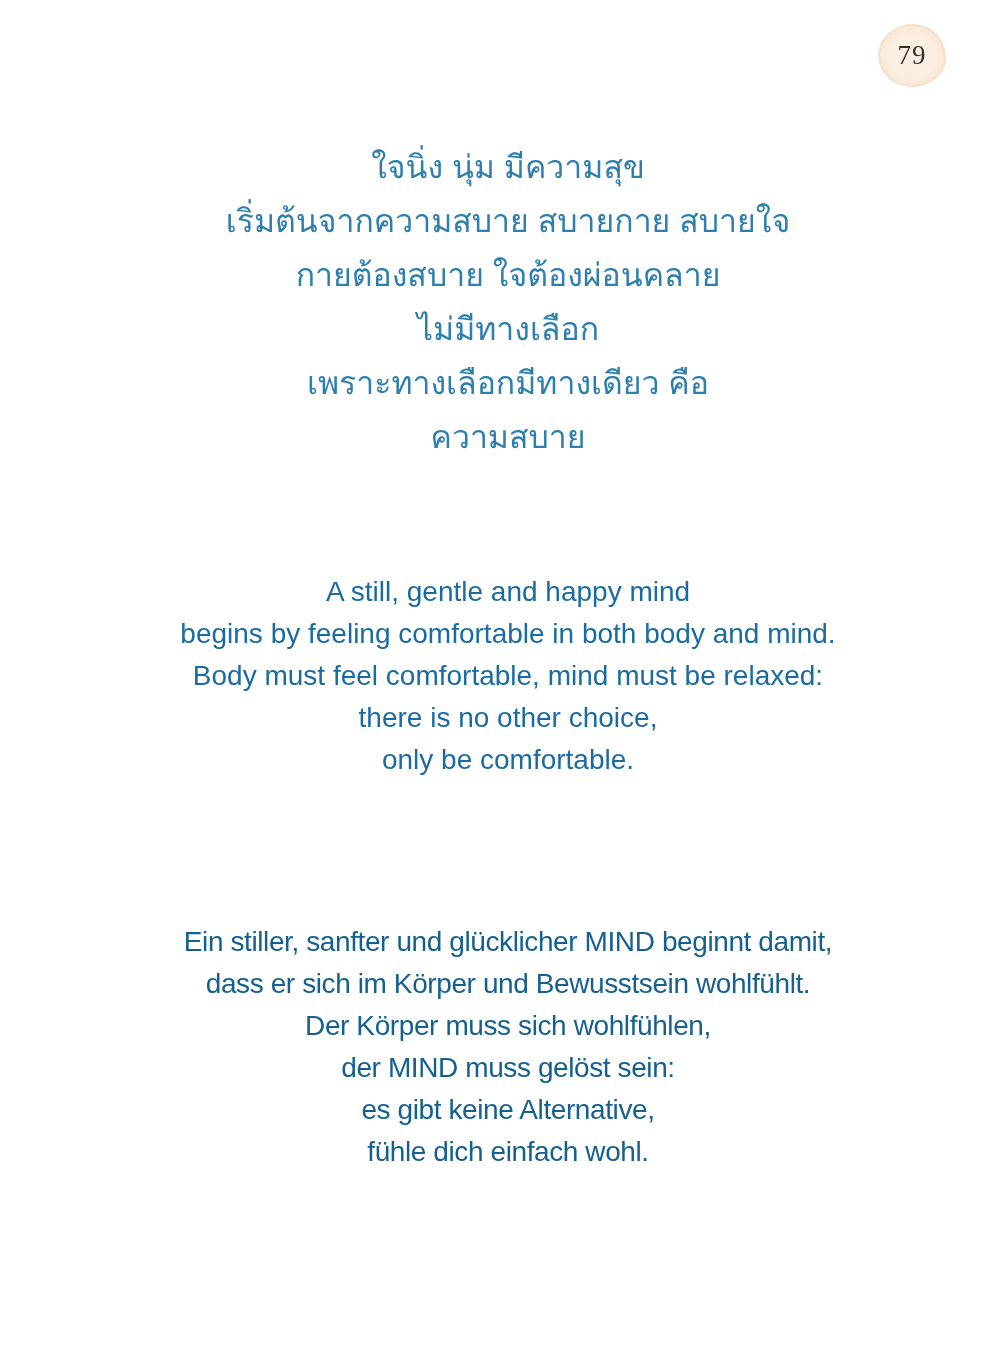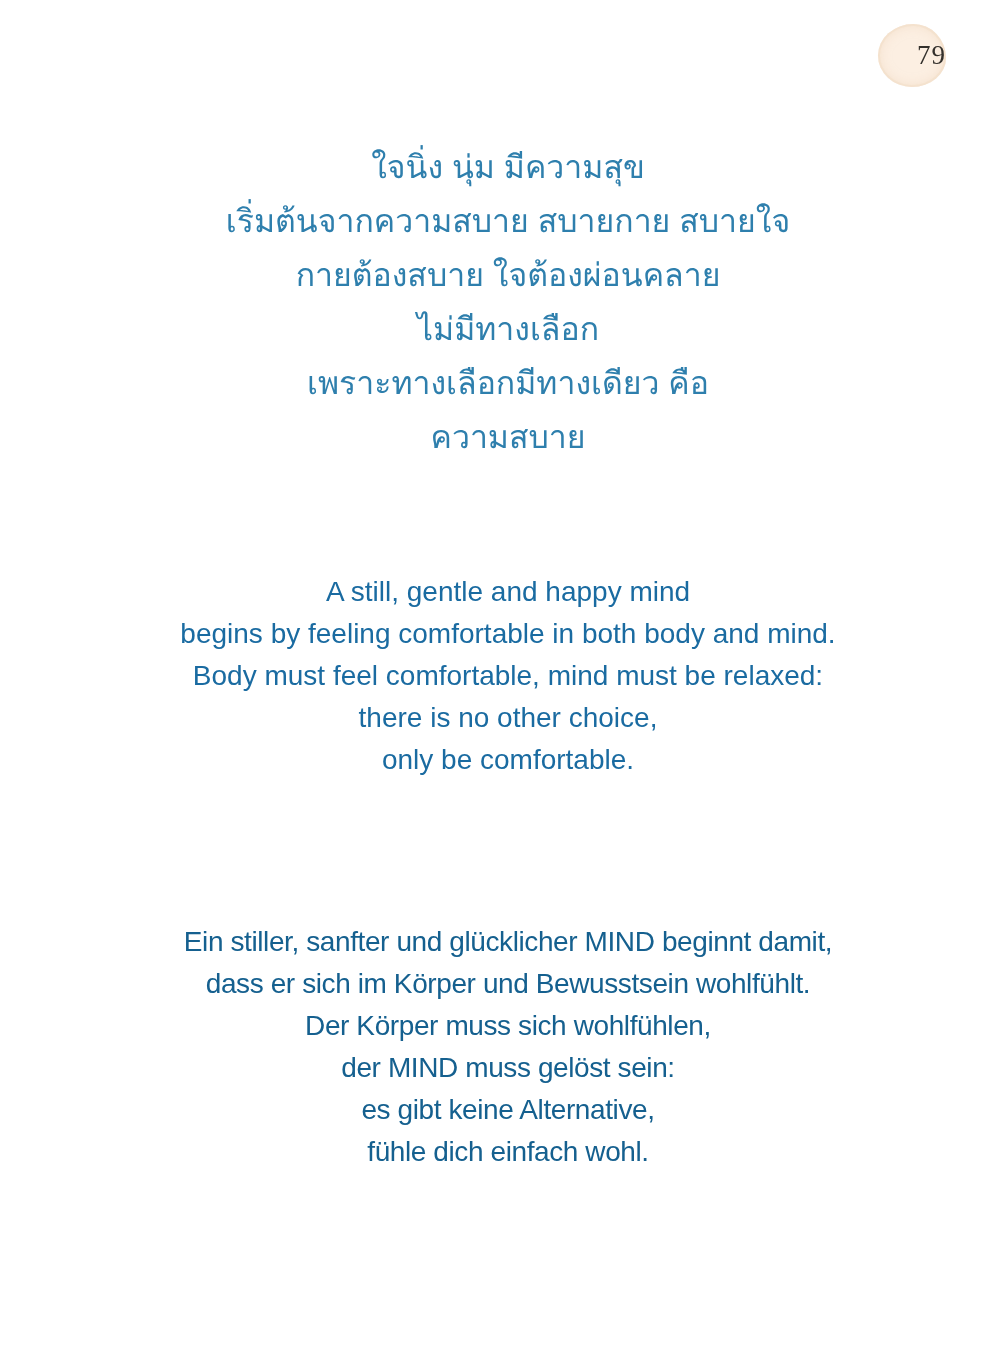--- a/index.html
+++ b/index.html
@@ -20,21 +20,21 @@
     left: 878px;
     top: 24px;
     width: 68px;
     height: 63px;
     background: var(--badge-fill, #fcefe2);
     border-radius: 52% 48% 50% 50% / 50% 54% 46% 50%;
     box-shadow: inset 0 0 0 2px rgba(242, 222, 200, 0.55),
                 inset 0 0 12px rgba(236, 205, 175, 0.5);
     display: flex;
     align-items: center;
-    justify-content: flex-end;
+    justify-content: center;
   }
   .page-number-badge span {
     font-family: "Liberation Serif", serif;
     font-size: 27px;
     color: var(--badge-text, #33302c);
     letter-spacing: 1px;
     line-height: 1;
   }
   .quote {
     position: absolute;

